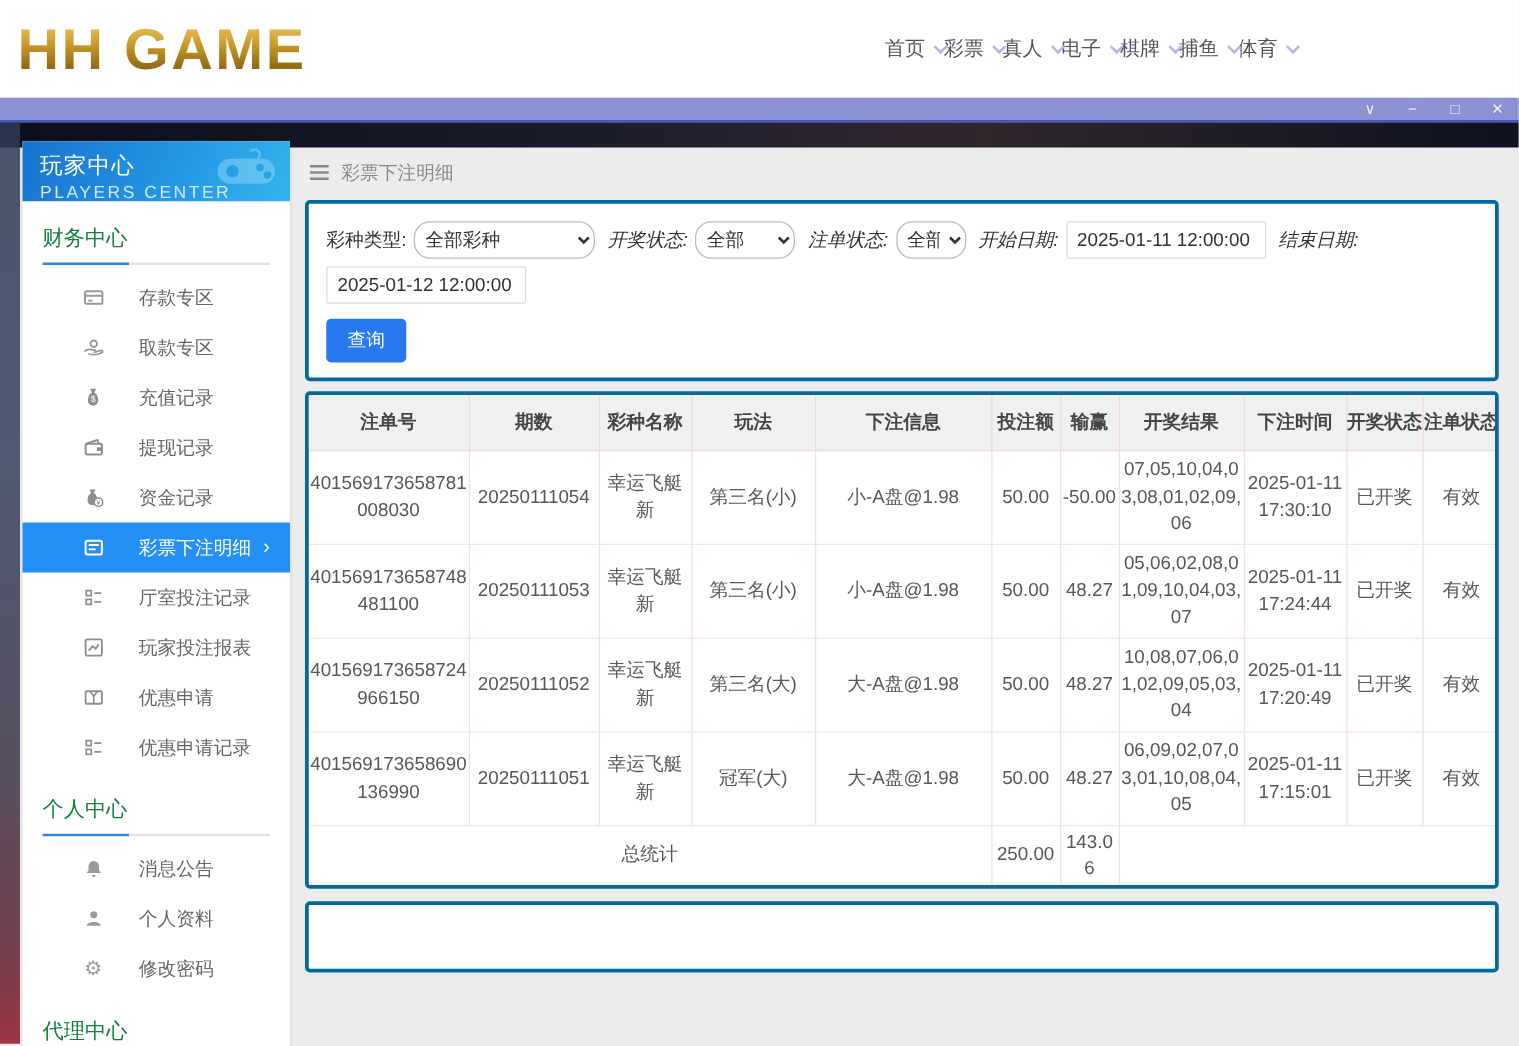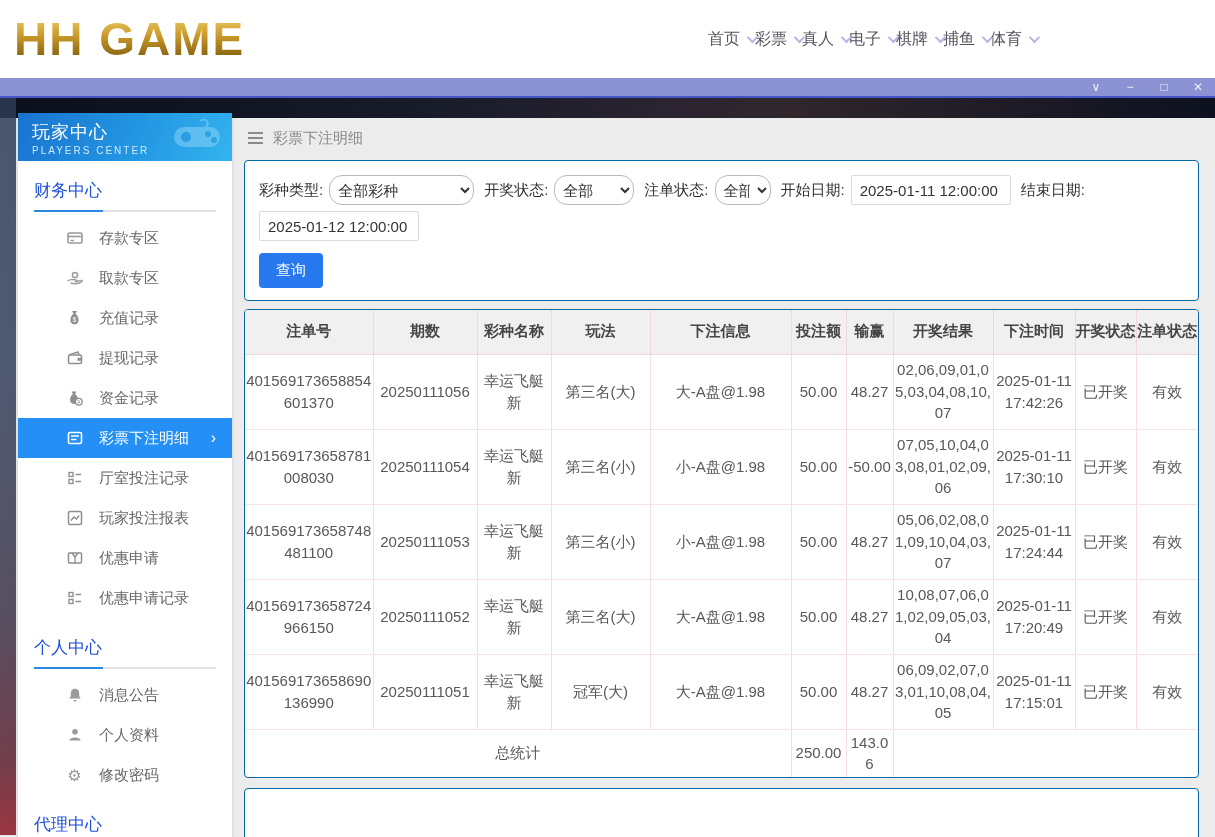--- a/index.html
+++ b/index.html
@@ -33,45 +33,45 @@
   .left-gutter { position:absolute; left:0; top:0; width:16px; height:737px;
     background:linear-gradient(180deg,#2e3a55 0%,#33405c 35%,#3c3448 70%,#5d2030 90%,#8c1623 100%); opacity:.85; }
 
   
   .sidebar { position:relative; width:214px; margin-top:15px; background:#ffffff; z-index:2;
     height:814px; box-shadow:0 0 4px rgba(0,0,0,.15); }
   .sidebar-head { position:relative; height:48px; overflow:hidden;
     background:linear-gradient(115deg,#1973cf 0%,#2396e2 55%,#33b4ee 100%);
     color:#fff; padding:7px 0 0 14px; }
   .sidebar-head .t { font-size:18px; letter-spacing:1px; }
-  .sidebar-head .s { font-size:10px; letter-spacing:2px; color:#cfeaff; margin-top:1px; }
+  .sidebar-head .s { font-size:14px; letter-spacing:2px; color:#cfeaff; margin-top:1px; }
   .gamepad { position:absolute; right:8px; top:4px; opacity:.35; }
   .side-section { padding:12px 16px 0 16px; }
-  .side-heading { font-size:17px; color:#1d4ed8; padding:6px 0 8px 0; }
+  .side-heading { font-size:17px; color:#15803d; padding:6px 0 8px 0; }
   .side-rule { height:2px; background:linear-gradient(90deg,#2b87e0 0 38%,#e2e2e2 38%); margin-bottom:6px; }
-  .side-item { display:flex; align-items:center; gap:16px; height:40px; padding-left:32px;
+  .side-item { display:flex; align-items:center; gap:28px; height:40px; padding-left:32px;
     font-size:15px; color:#666; cursor:pointer; }
   .side-item .icon { width:17px; height:17px; display:inline-flex; align-items:center;
     justify-content:center; color:#9a9a9a; flex:0 0 17px; }
   .side-item.active { background:#2490f5; color:#fff; margin:0 -16px; padding-left:48px; position:relative; }
   .side-item.active .icon { color:#fff; }
   .side-item.active .arrow { position:absolute; right:16px; color:#fff; font-size:16px; }
   .gear-glyph { font-size:16px; color:#8a8a8a; }
 
   
   .main { flex:1; margin-left:12px; margin-top:20px; min-width:0; }
   .breadcrumb { height:40px; display:flex; align-items:center; gap:10px;
     color:#8a8a8a; font-size:15px; padding-left:4px; }
   .hamburger { display:inline-block; width:15px; }
   .hamburger div { height:2px; background:#8a8a8a; margin:3px 0; }
 
-  .card { background:#fff; border:1px solid #0369a1; border-radius:4px; }
+  .card { background:#fff; border:3px solid #0369a1; border-radius:4px; }
   .filter-card { margin-top:2px; padding:14px 14px 12px 14px; }
   .filter-row { display:flex; align-items:center; flex-wrap:wrap; gap:6px; font-size:15px; color:#333; }
-  .filter-row label { margin-left:4px; }
+  .filter-row label { margin-left:4px;font-style:italic; }
   select { height:30px; border:1px solid #b9b9b9; border-radius:13px; font-size:15px;
     color:#333; padding:0 4px; background:#fff; font-family:inherit; }
   .sel-type { width:145px; } .sel-draw { width:80px; } .sel-order { width:56px; }
   .date-input { height:30px; width:160px; border:1px solid #dcdcdc; border-radius:2px;
     font-size:15px; color:#333; padding:0 8px; font-family:inherit; }
   .btn-search { margin-top:12px; background:#2878f0; color:#ffffff; font-size:15px;
     border:none; border-radius:4px; padding:8px 17px; cursor:pointer; font-family:inherit; }
 
   
   .table-card { margin-top:8px; overflow:hidden; }
@@ -349,33 +349,20 @@
             <th>投注额</th>
             <th>输赢</th>
             <th>开奖结果</th>
             <th>下注时间</th>
             <th>开奖状态</th>
             <th>注单状态</th>
           </tr>
         </thead>
         <tbody>
           <tr>
-            <td>401569173658854601370</td>
-            <td>20250111056</td>
-            <td>幸运飞艇新</td>
-            <td>第三名(大)</td>
-            <td>大-A盘@1.98</td>
-            <td>50.00</td>
-            <td>48.27</td>
-            <td>02,06,09,01,05,03,04,08,10,07</td>
-            <td>2025-01-11 17:42:26</td>
-            <td>已开奖</td>
-            <td>有效</td>
-          </tr>
-          <tr>
             <td>401569173658781008030</td>
             <td>20250111054</td>
             <td>幸运飞艇新</td>
             <td>第三名(小)</td>
             <td>小-A盘@1.98</td>
             <td>50.00</td>
             <td>-50.00</td>
             <td>07,05,10,04,03,08,01,02,09,06</td>
             <td>2025-01-11 17:30:10</td>
             <td>已开奖</td>

